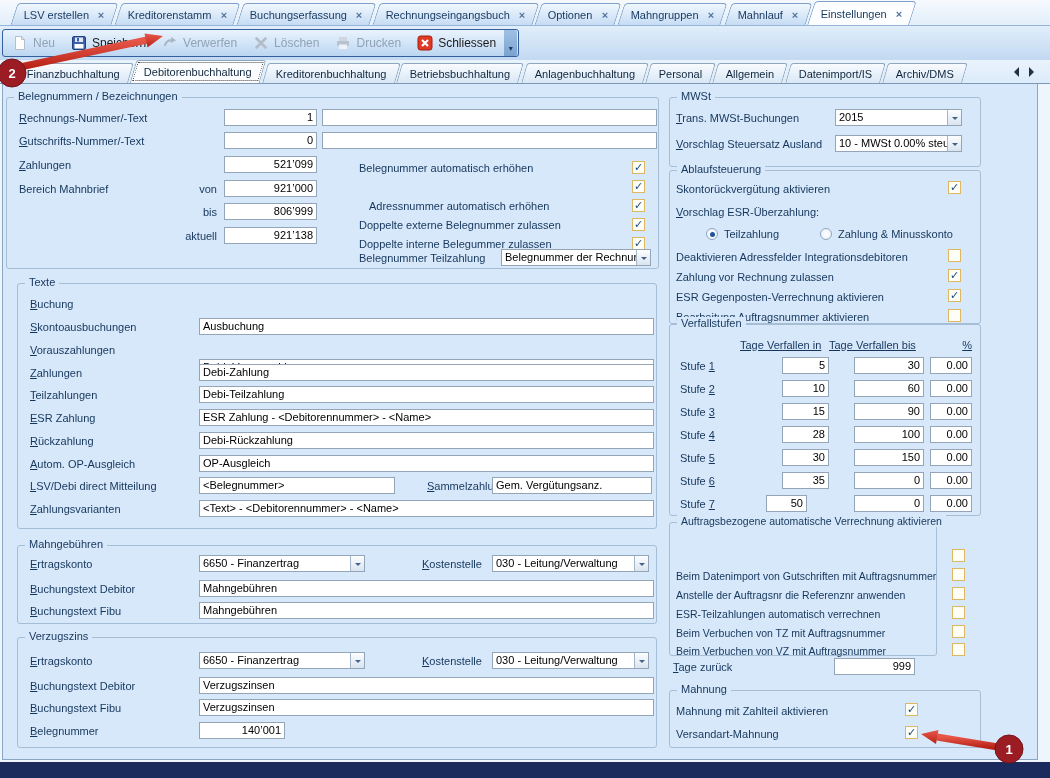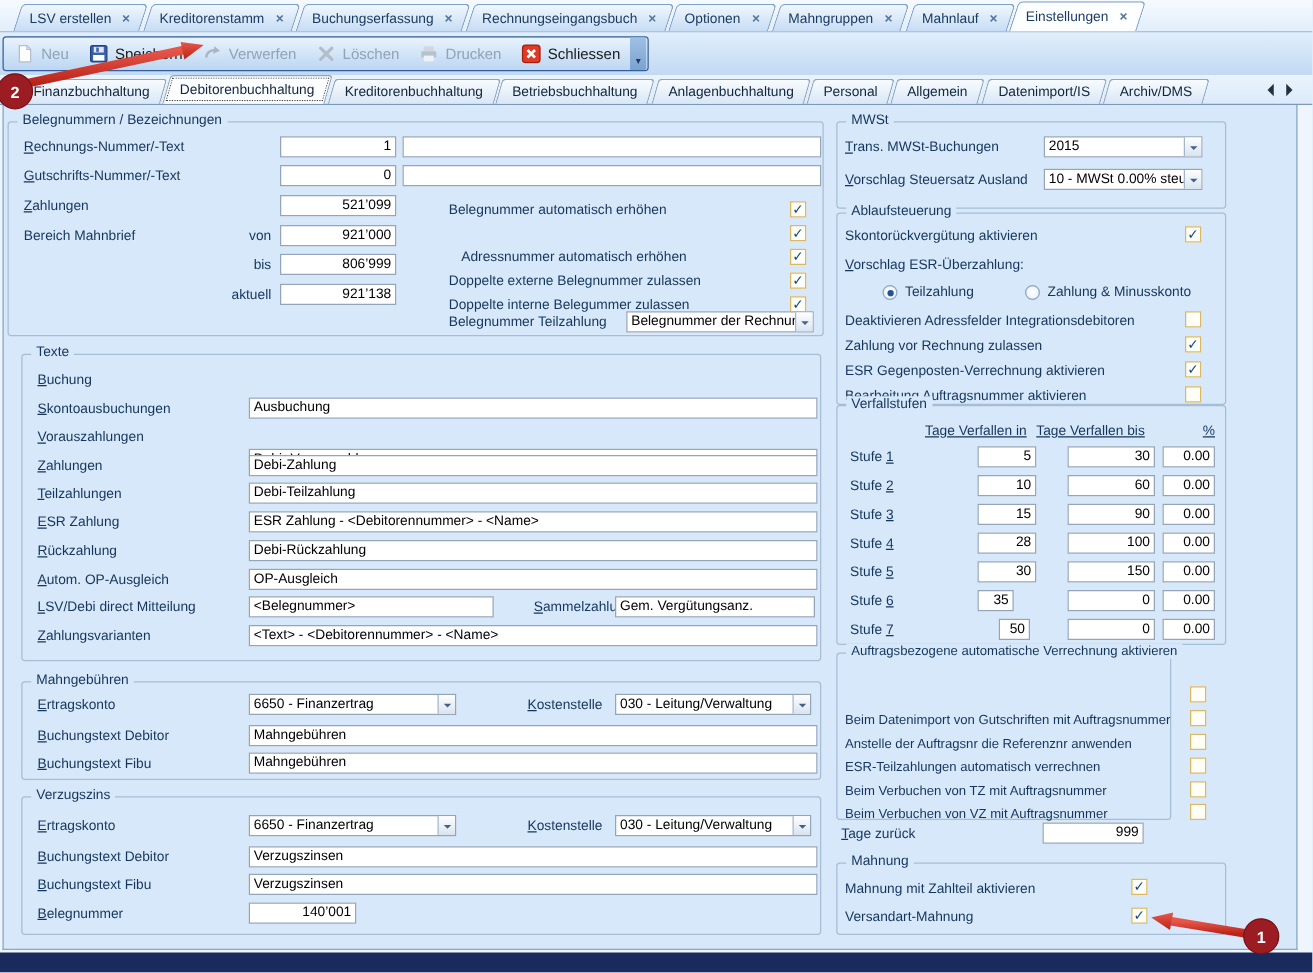--- a/index.html
+++ b/index.html
@@ -386,25 +386,25 @@
     <div class="tb num" style="left:260px;top:78px;width:42px">0.00</div>
     <span class="lbl" style="left:10px;top:103px">Stufe <u>4</u></span>
     <div class="tb num" style="left:112px;top:101px;width:47px">28</div>
     <div class="tb num" style="left:184px;top:101px;width:70px">100</div>
     <div class="tb num" style="left:260px;top:101px;width:42px">0.00</div>
     <span class="lbl" style="left:10px;top:126px">Stufe <u>5</u></span>
     <div class="tb num" style="left:112px;top:124px;width:47px">30</div>
     <div class="tb num" style="left:184px;top:124px;width:70px">150</div>
     <div class="tb num" style="left:260px;top:124px;width:42px">0.00</div>
     <span class="lbl" style="left:10px;top:149px">Stufe <u>6</u></span>
-    <div class="tb num" style="left:112px;top:147px;width:29px">35</div>
+    <div class="tb num" style="left:112px;top:147px;width:47px">35</div>
     <div class="tb num" style="left:184px;top:147px;width:70px">0</div>
     <div class="tb num" style="left:260px;top:147px;width:42px">0.00</div>
     <span class="lbl" style="left:10px;top:172px">Stufe <u>7</u></span>
-    <div class="tb num" style="left:129px;top:170px;width:25px">50</div>
+    <div class="tb num" style="left:96px;top:170px;width:41px">50</div>
     <div class="tb num" style="left:184px;top:170px;width:70px">0</div>
     <div class="tb num" style="left:260px;top:170px;width:42px">0.00</div>
   </div>
 
   <div class="g" style="left:666px;top:438px;width:268px;height:134px">
     <span class="cap sm">Auftragsbezogene automatische Verrechnung aktivieren</span>
     <span class="cb" style="left:282px;top:26px"></span>
     <span class="lbl sm" style="left:6px;top:46px">Beim Datenimport von Gutschriften mit Auftragsnummer</span>
     <span class="cb" style="left:282px;top:45px"></span>
     <span class="lbl sm" style="left:6px;top:65px">Anstelle der Auftragsnr die Referenznr anwenden</span>

